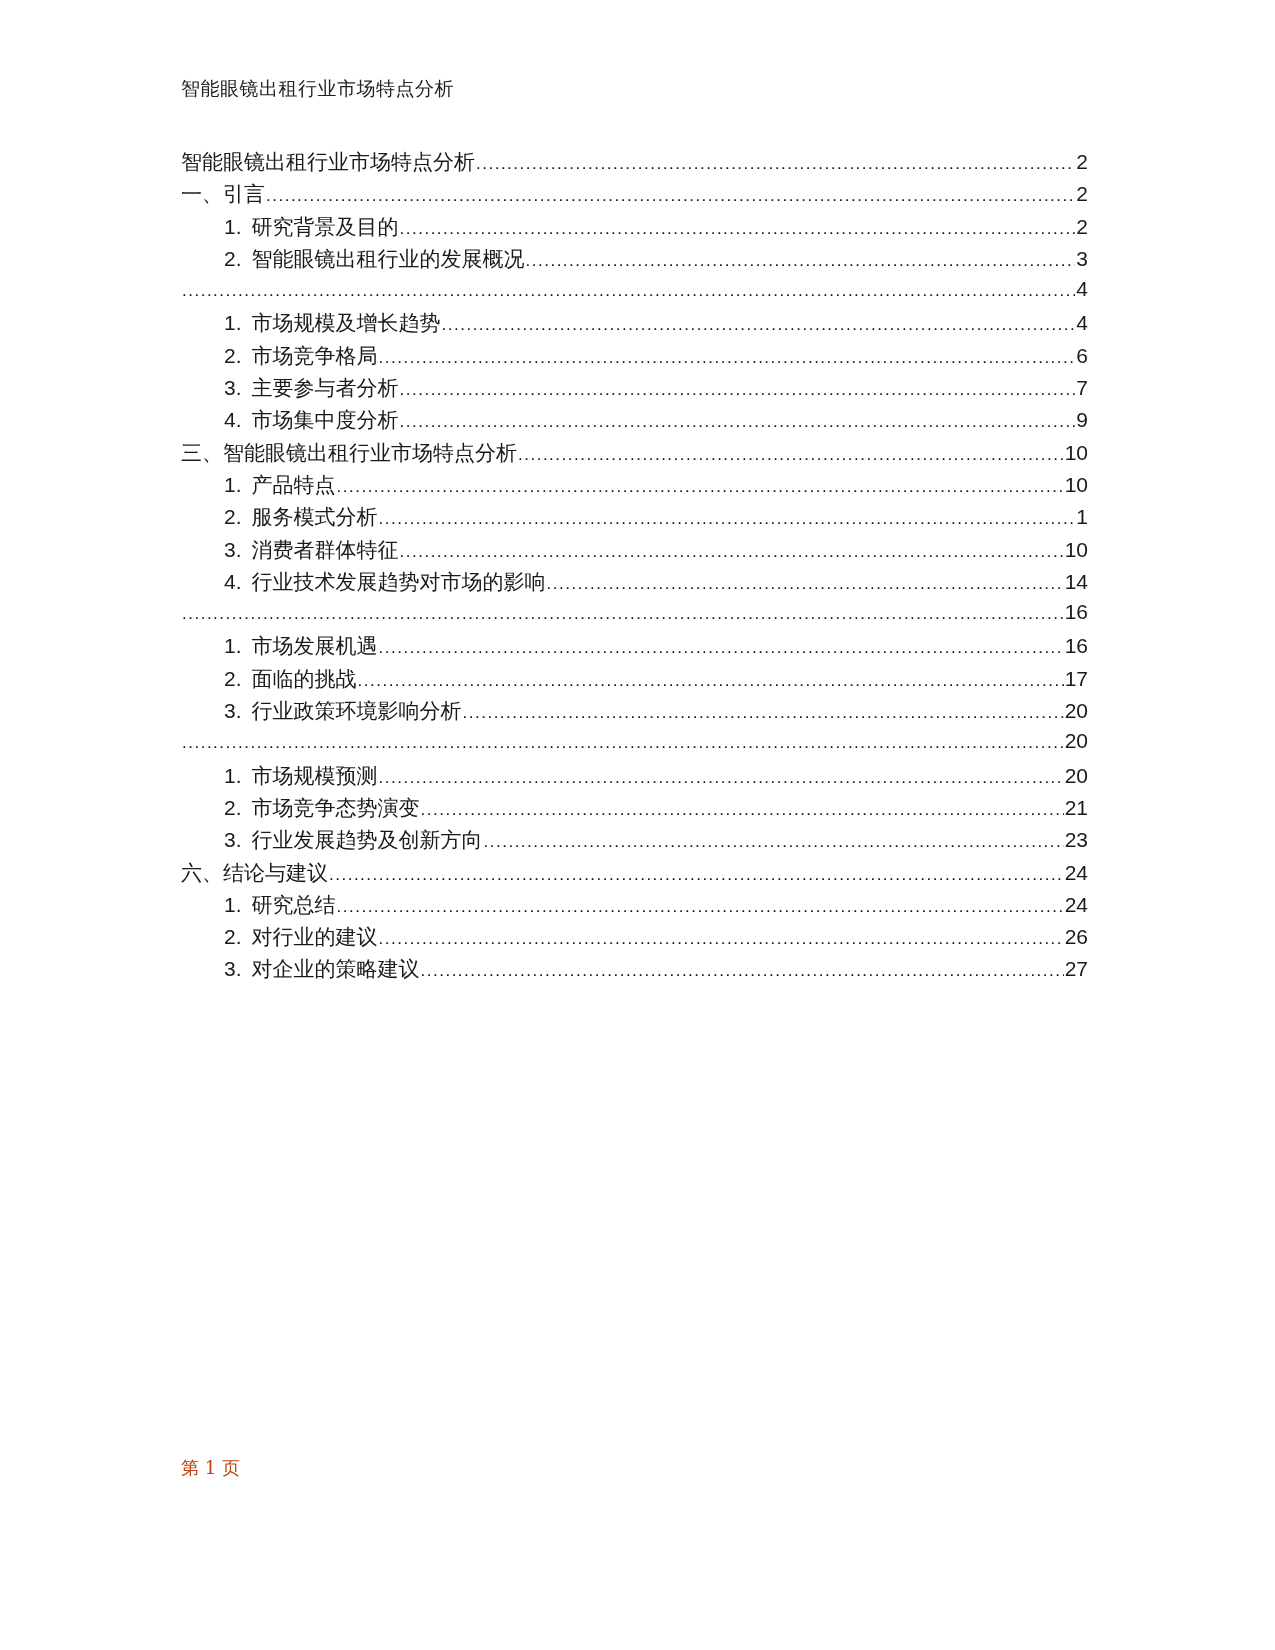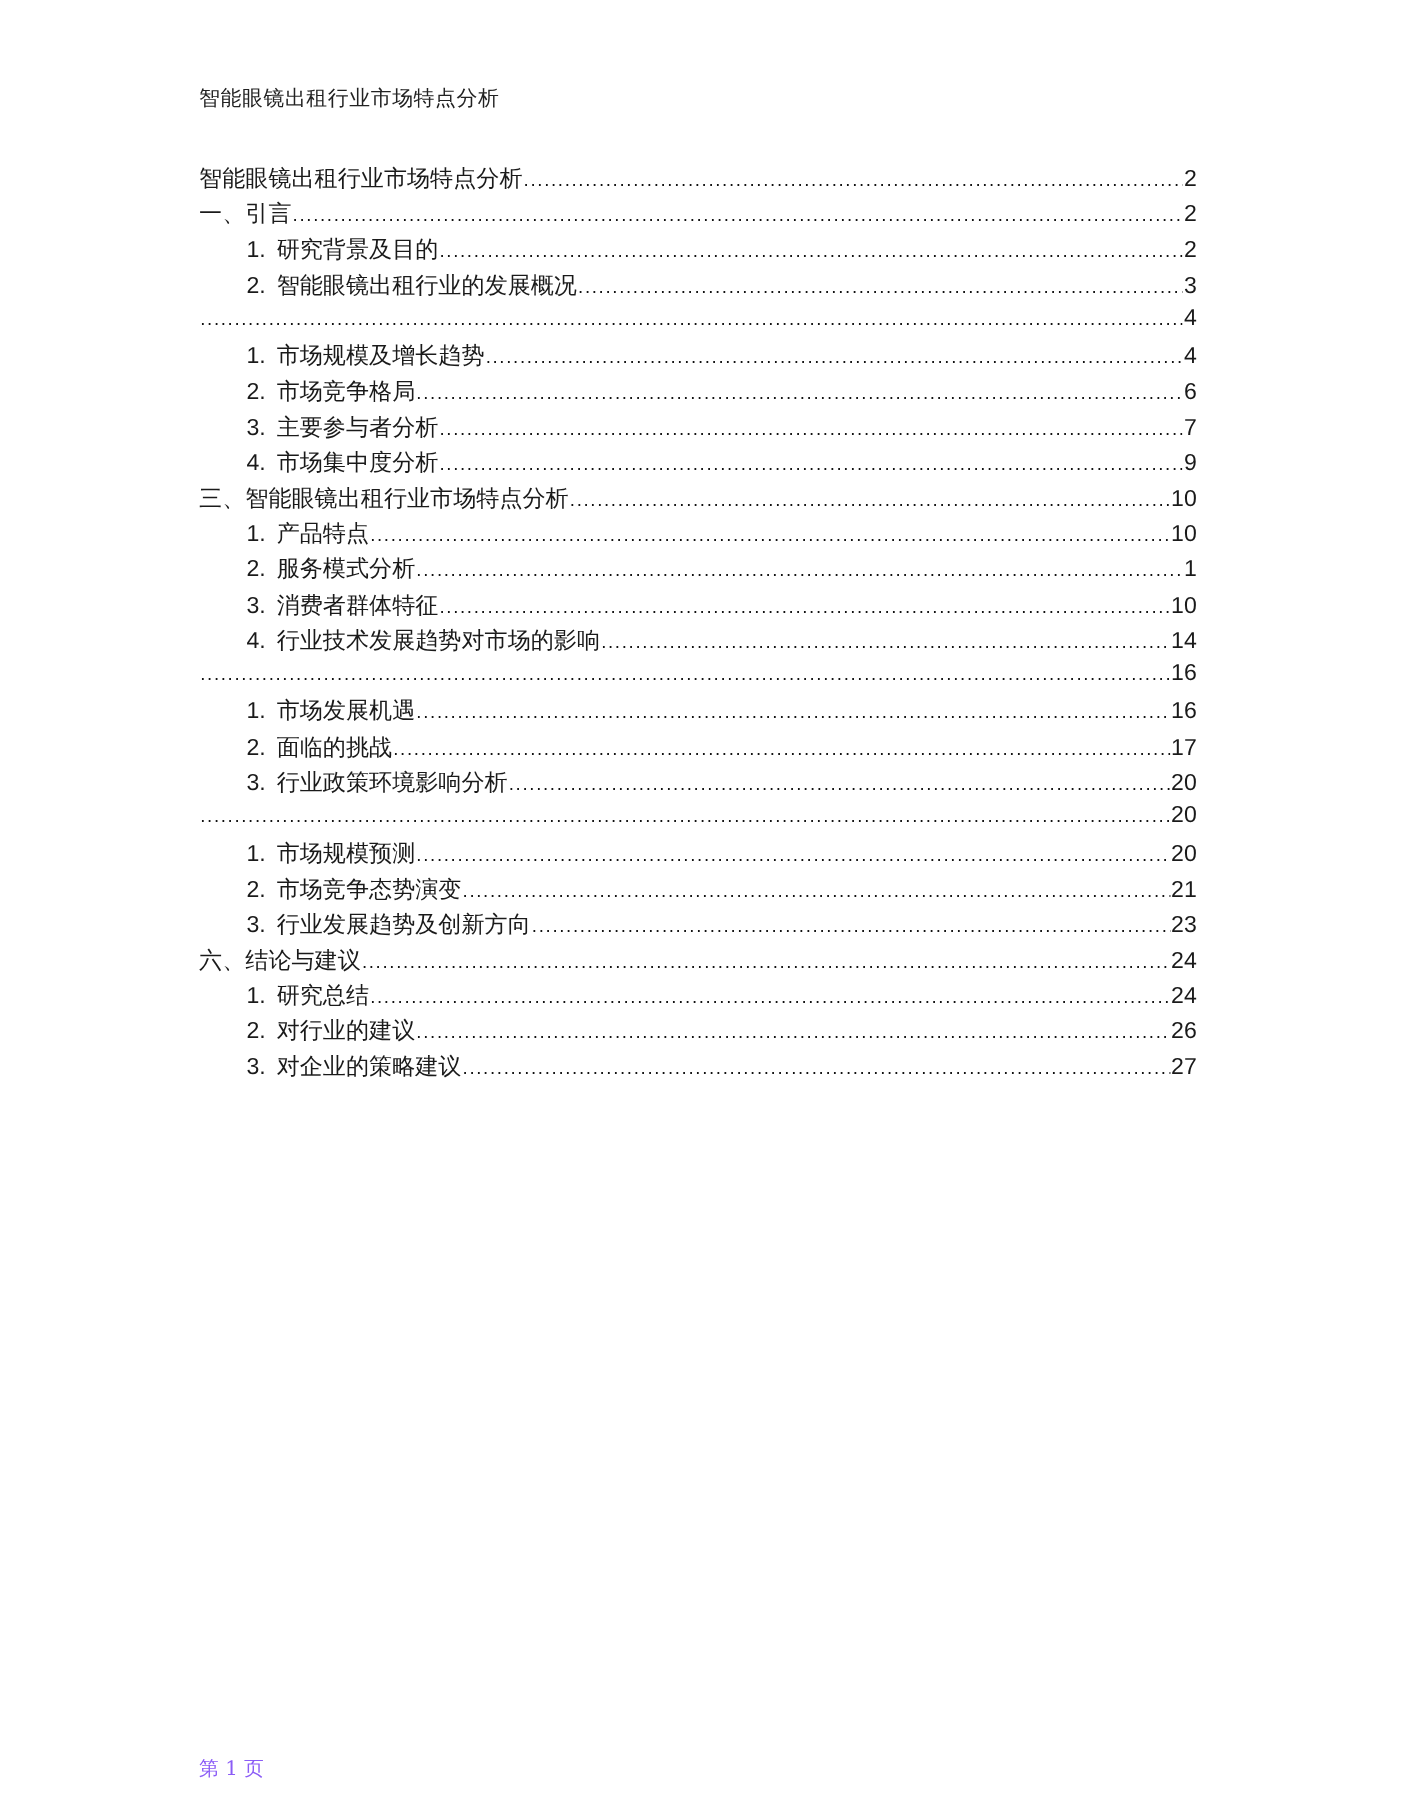--- a/index.html
+++ b/index.html
@@ -8,21 +8,21 @@
     .header { position: absolute; left: 181px; top: 76px; font-size: 19px; color: #222; letter-spacing: 0.5px; }
     .toc { position: absolute; left: 181px; top: 148px; width: 907px; }
     .toc-row { display: flex; align-items: baseline; height: 32.3px; font-size: 21px; white-space: nowrap; }
     .toc-row.sub { padding-left: 43px; }
     .num { font-family: "Liberation Sans", "DejaVu Sans", sans-serif; margin-right: 10px; }
     .label { flex: 0 0 auto; }
     .dots { flex: 1 1 auto; overflow: hidden; margin: 0 1px; letter-spacing: 1.5px;
             font-family: "Liberation Sans", sans-serif; font-size: 17px; color: #111; }
     .dots::before { content: "................................................................................................................................................................................................................................"; }
     .page { flex: 0 0 auto; font-family: "Liberation Sans", "DejaVu Sans", sans-serif; font-size: 21px; }
-    .footer { position: absolute; left: 181px; top: 1596px; font-size: 18px; color: #8b5cf6; }
+    .footer { position: absolute; left: 181px; top: 1456px; font-size: 18px; color: #c2410c; }
   </style>
 </head>
 <body>
 
 <div class="header">智能眼镜出租行业市场特点分析</div>
 
 <div class="toc">
   <div class="toc-row">
       <span class="label">智能眼镜出租行业市场特点分析</span>
       <span class="dots"></span>

